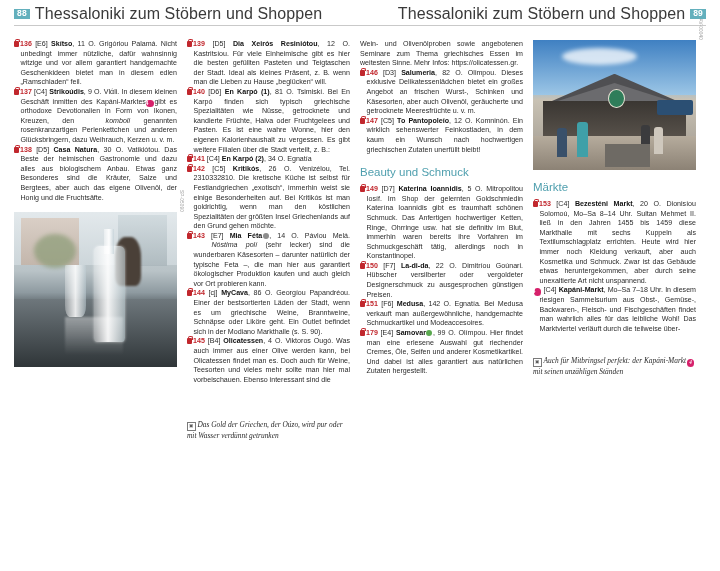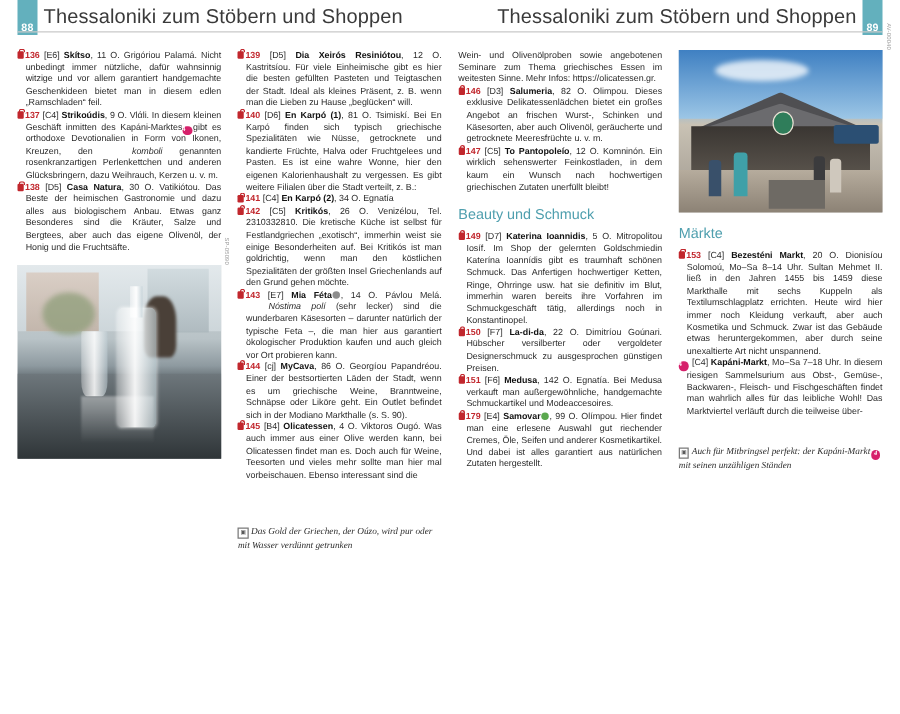--- a/index.html
+++ b/index.html
@@ -12,39 +12,39 @@
   }
   .page{position:relative;width:720px;height:571px;}
 
   
   .runhead{position:absolute;top:6px;height:16px;display:flex;align-items:center;}
   .runhead.left{left:14px;}
   .runhead.right{right:14px;}
   .pagenum{
     background:#63b0bd;color:#ffffff;
     font-size:8.5px;font-weight:bold;
-    padding:18px 3px 2px 3px;line-height:1;
+    padding:0 3px 2px 3px;line-height:1;
     letter-spacing:.2px;
   }
   .runtitle{
     font-size:16px;font-weight:normal;color:#3a3a3a;
     letter-spacing:.1px;
   }
   .runhead.left .runtitle{margin-left:5px;}
   .runhead.right .runtitle{margin-right:5px;}
   .rule{
     position:absolute;left:14px;right:14px;top:25px;
     height:1px;background:#c9c9c9;
   }
 
   
   .cols{
     position:absolute;left:14px;top:40px;
     width:692px;height:520px;
-    display:flex;gap:10px;justify-content:space-between;
+    display:flex;gap:10px;
   }
   .col{width:163px;position:relative;}
 
   
   p.body{
     margin:0 0 0 0;
     font-size:7.1px;line-height:9.6px;
     text-align:justify;
     color:#2b2b2b;
   }

